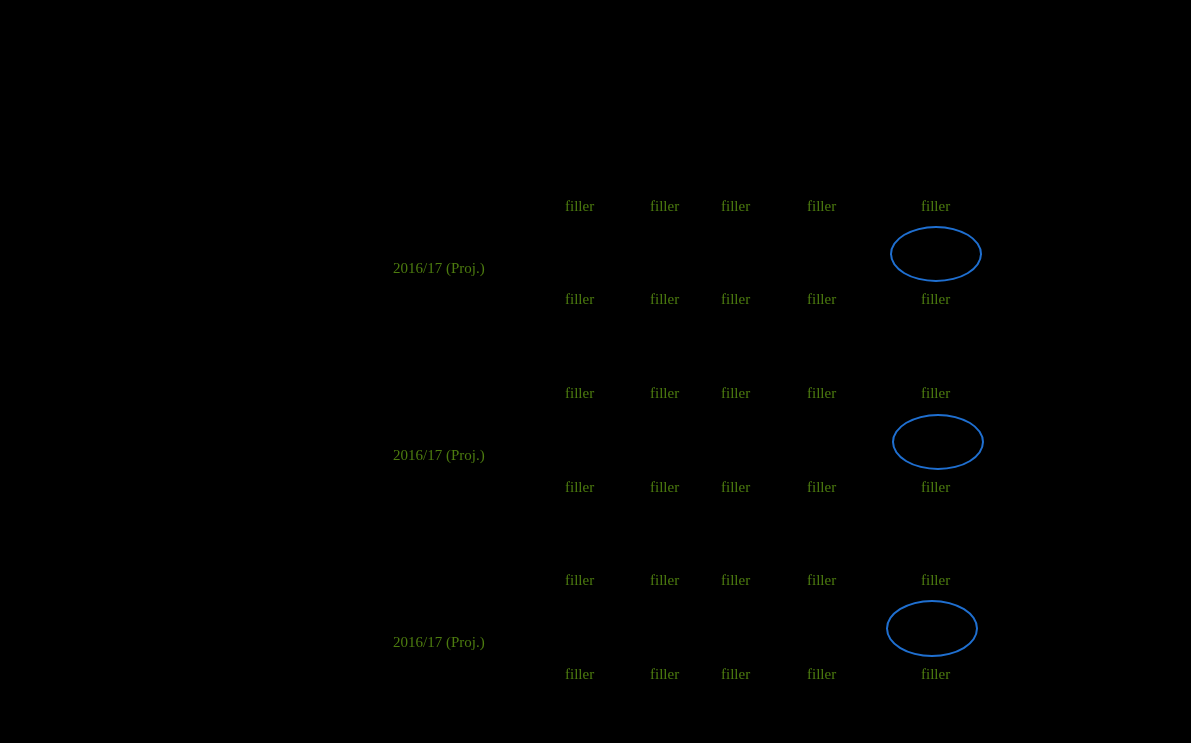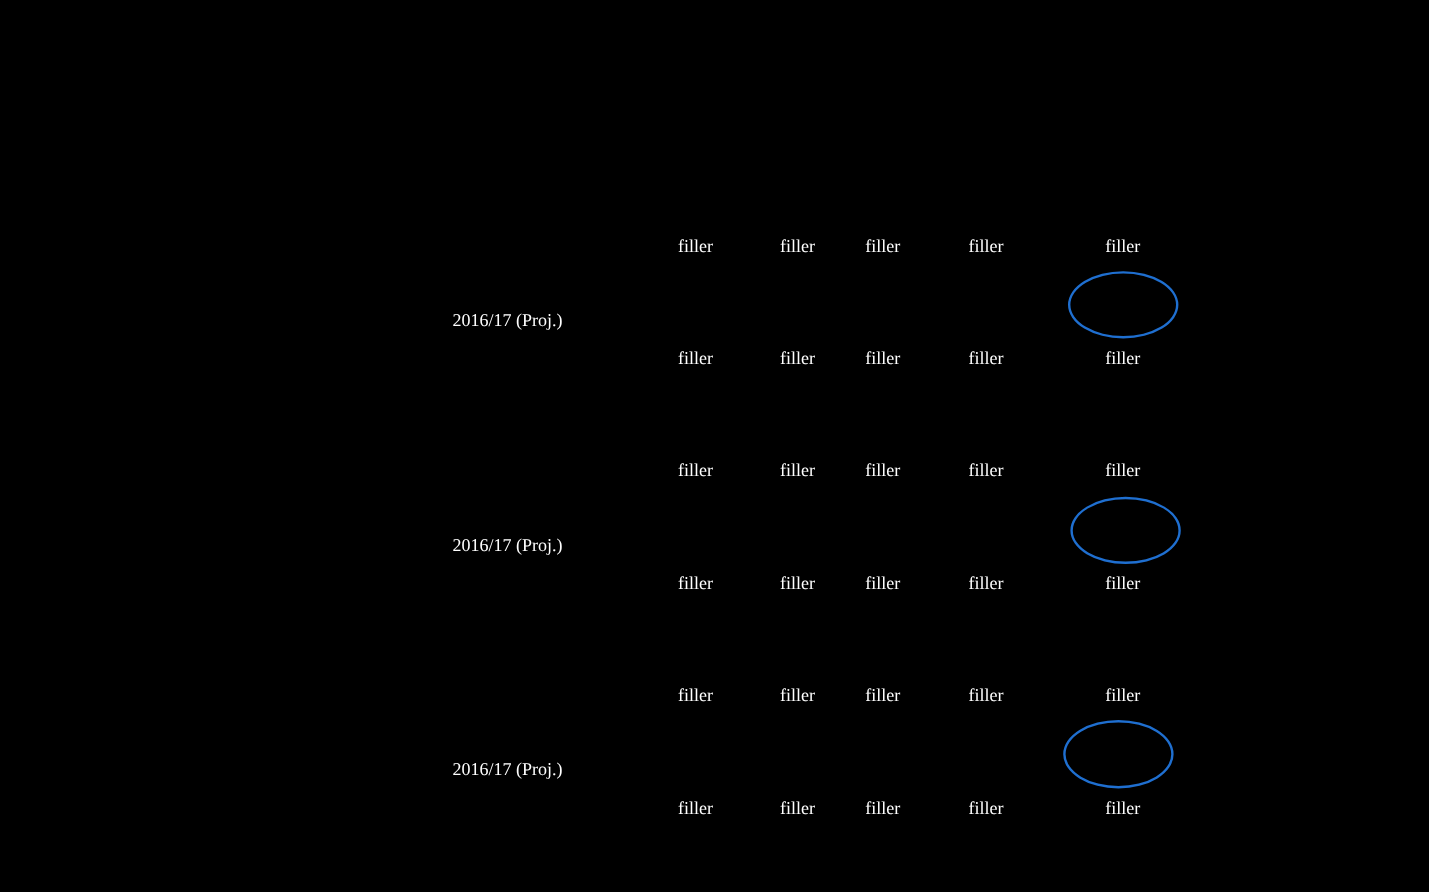--- a/index.html
+++ b/index.html
@@ -8,28 +8,28 @@
     background: #000000;
   }
   .page {
     position: relative;
     width: 1130px;
     height: 743px;
     background: #000000;
     overflow: hidden;
     font-family: "Liberation Serif", "DejaVu Serif", serif;
     font-size: 15px;
-    color: #ffffff;
+    color: #4d7c0f;
   }
   .cell, .rowlabel {
     position: absolute;
     white-space: nowrap;
     line-height: 15px;
   }
-  .rowlabel { left: 377px; }
+  .rowlabel { left: 393px; }
 
   
   .c1 { left: 565px; }
   .c2 { left: 650px; }
   .c3 { left: 721px; }
   .c4 { left: 807px; }
   .c5 { left: 921px; }
 
   
   .r1 { top: 199px; }

